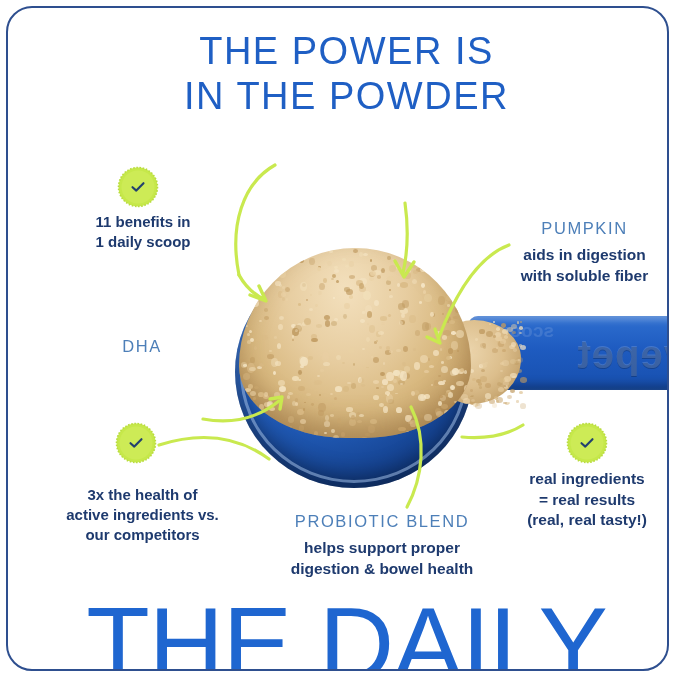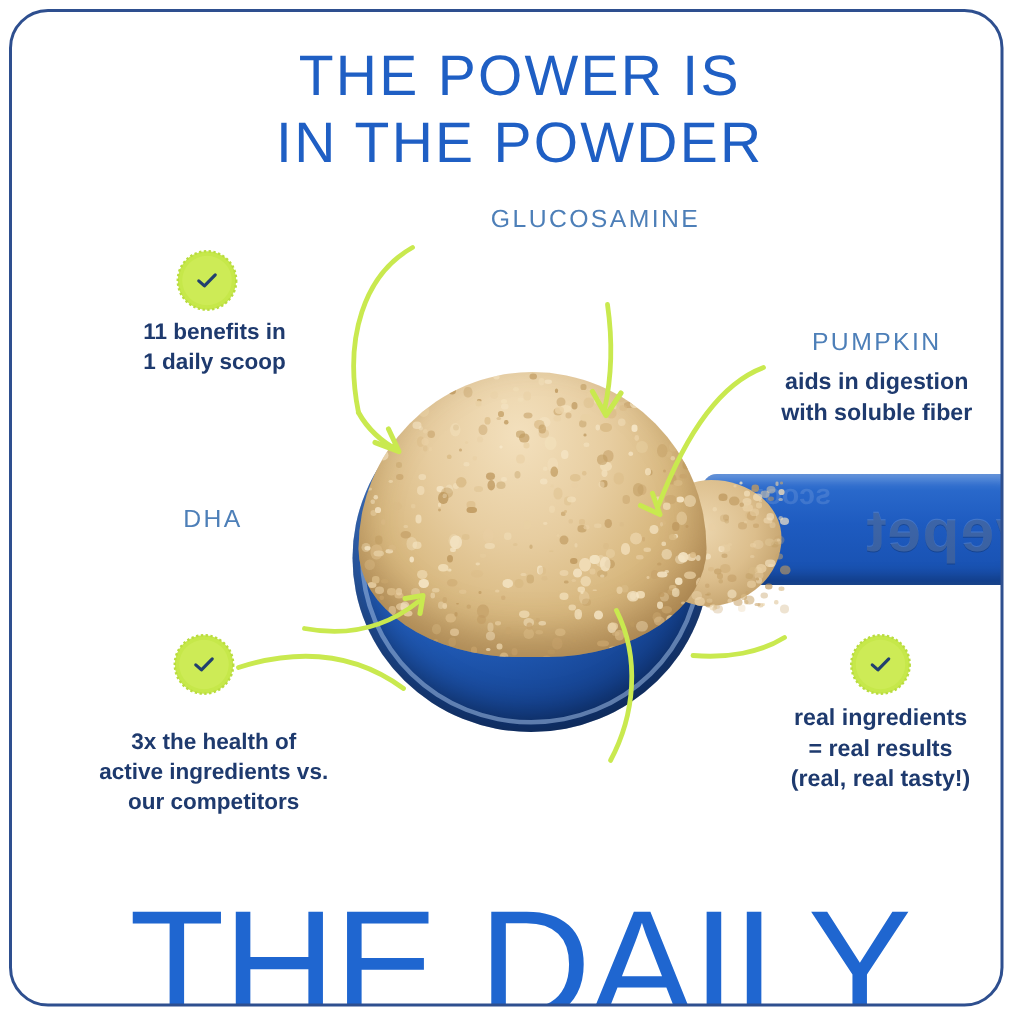--- a/index.html
+++ b/index.html
@@ -857,30 +857,32 @@
       <div class="c-title">DHA</div>
     </div>
 
     <div class="callout" id="co-3x">
       <div class="c-body plain">3x the health of
 active ingredients vs.
 our competitors</div>
     </div>
 
     <div class="callout" id="co-gluco">
-      <div class="c-title">GLUCOSAMINE</div>
     </div>
 
     <div class="callout" id="co-pump">
       <div class="c-title">PUMPKIN</div>
       <div class="c-body">aids in digestion
 with soluble fiber</div>
     </div>
 
     <div class="callout" id="co-prob">
+      <div class="c-title">PROBIOTIC BLEND</div>
+      <div class="c-body">helps support proper
+digestion &amp; bowel health</div>
     </div>
 
     <div class="callout" id="co-real">
       <div class="c-body">real ingredients
 = real results
 (real, real tasty!)</div>
     </div>
 
     <div id="bigword">THE DAILY</div>
 

